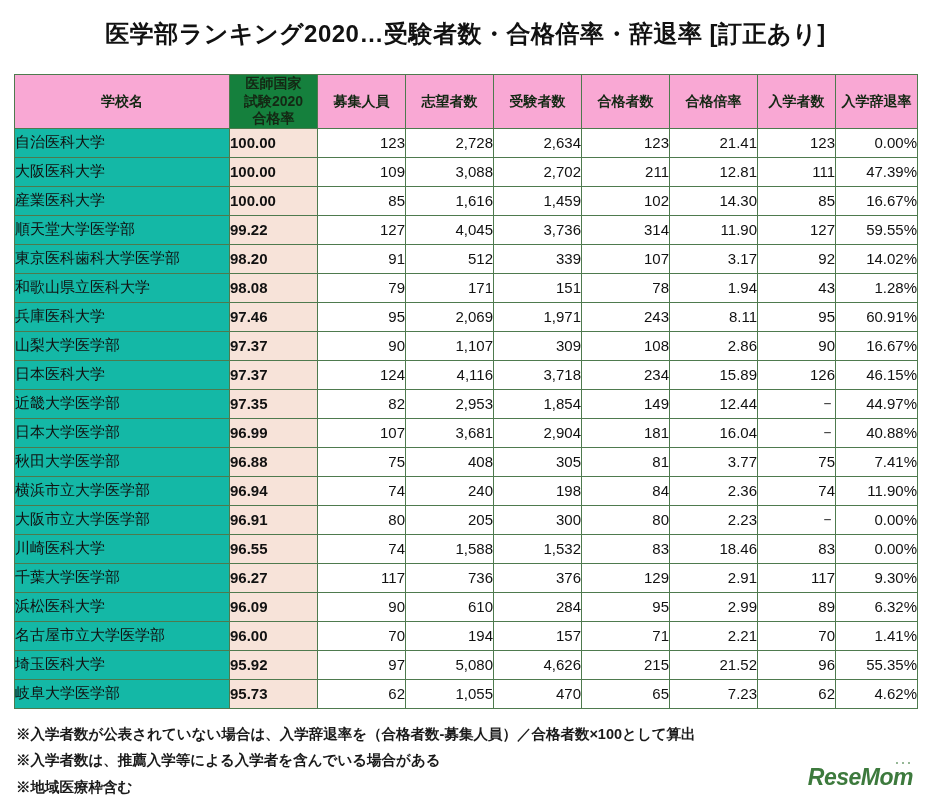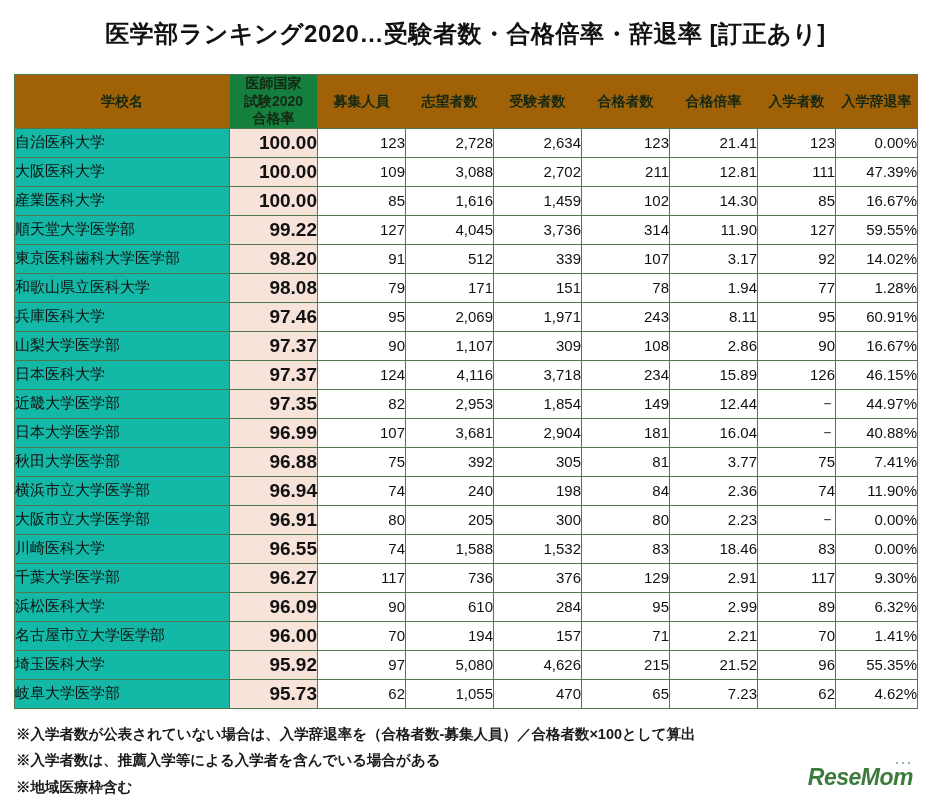--- a/index.html
+++ b/index.html
@@ -37,45 +37,45 @@
     width: 903px;
     table-layout: fixed;
     font-size: 15px;
   }
   table.rank th, table.rank td {
     border: 1px solid #4e7a4e;
     padding: 0;
     height: 28px;
   }
   thead th {
-    background: #a16207;
+    background: #f9a8d4;
     font-weight: bold;
     font-size: 14px;
     line-height: 1.25;
     text-align: center;
     vertical-align: middle;
     height: 72px;
     color: #142814;
   }
   thead th.pass-rate-head {
     background: #15803d;
   }
   td.school {
     background: #14b8a6;
     text-align: left;
     padding-left: 7px;
     font-size: 15px;
     color: #111;
   }
   td.rate {
     background: #f7e3d9;
-    text-align: right;
+    text-align: left;
     padding-right: 7px;
     font-weight: bold;
-    font-size: 19px;
+    font-size: 15px;
     color: #111;
   }
   td.num {
     background: #ffffff;
     text-align: right;
     padding-right: 7px;
     font-size: 15px;
     color: #111;
   }
   .notes {
@@ -203,21 +203,21 @@
             <td class="num">14.02%</td>
           </tr>
           <tr>
             <td class="school">和歌山県立医科大学</td>
             <td class="rate">98.08</td>
             <td class="num">79</td>
             <td class="num">171</td>
             <td class="num">151</td>
             <td class="num">78</td>
             <td class="num">1.94</td>
-            <td class="num">77</td>
+            <td class="num">43</td>
             <td class="num">1.28%</td>
           </tr>
           <tr>
             <td class="school">兵庫医科大学</td>
             <td class="rate">97.46</td>
             <td class="num">95</td>
             <td class="num">2,069</td>
             <td class="num">1,971</td>
             <td class="num">243</td>
             <td class="num">8.11</td>
@@ -265,21 +265,21 @@
             <td class="num">2,904</td>
             <td class="num">181</td>
             <td class="num">16.04</td>
             <td class="num">－</td>
             <td class="num">40.88%</td>
           </tr>
           <tr>
             <td class="school">秋田大学医学部</td>
             <td class="rate">96.88</td>
             <td class="num">75</td>
-            <td class="num">392</td>
+            <td class="num">408</td>
             <td class="num">305</td>
             <td class="num">81</td>
             <td class="num">3.77</td>
             <td class="num">75</td>
             <td class="num">7.41%</td>
           </tr>
           <tr>
             <td class="school">横浜市立大学医学部</td>
             <td class="rate">96.94</td>
             <td class="num">74</td>

